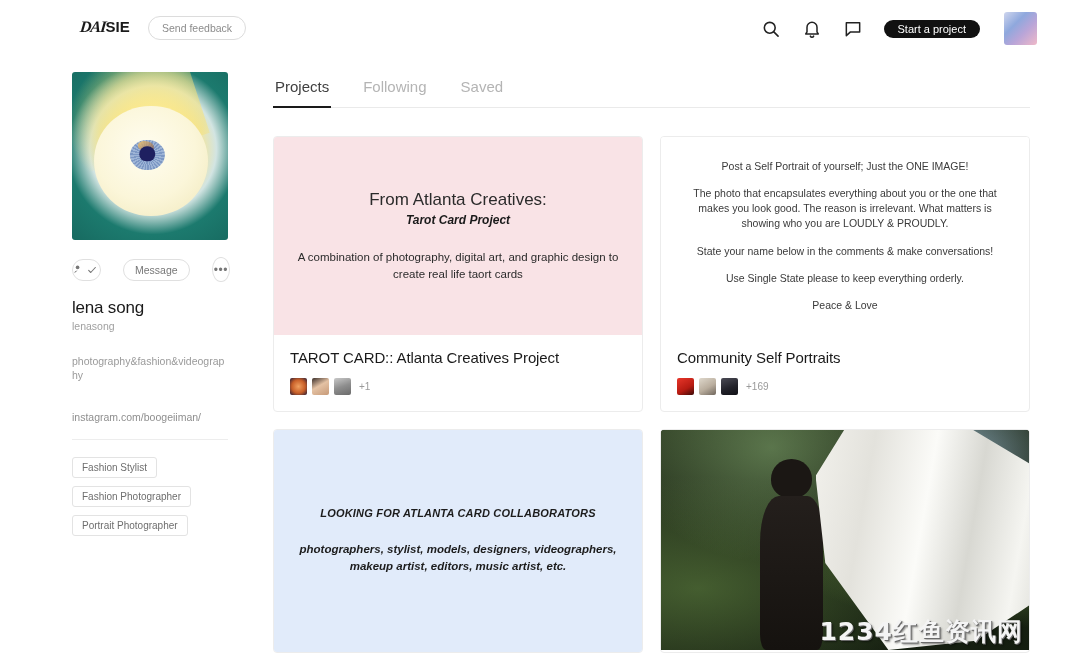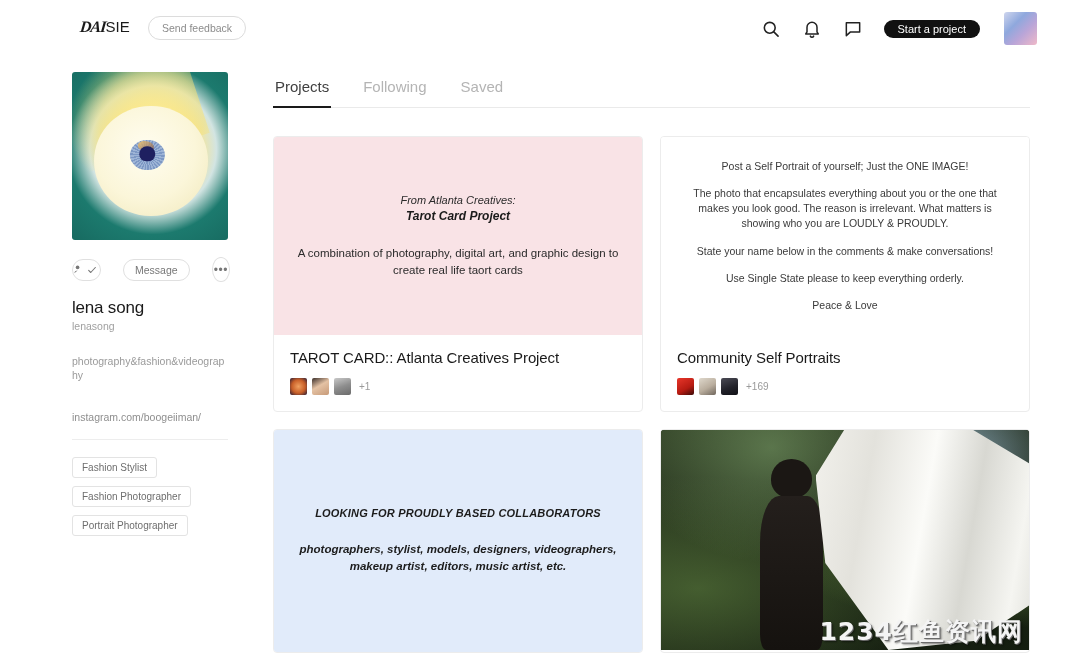--- a/index.html
+++ b/index.html
@@ -22,21 +22,21 @@
     position: absolute; left: 80px; top: 18px;
     font-size: 15px; letter-spacing: -0.3px;
     display: flex; align-items: baseline;
   }
   .logo .script {
     font-family: "Liberation Serif", serif;
     font-style: italic; font-weight: 700;
     font-size: 16px; letter-spacing: -1px;
     transform: skewX(-6deg);
   }
-  .logo .bold { font-weight: 400; font-size: 15px; letter-spacing: 0px; }
+  .logo .bold { font-weight: 700; font-size: 15px; letter-spacing: 0px; }
 
   .feedback-btn {
     position: absolute; left: 148px; top: 16px;
     height: 24px; padding: 0 13px;
     border: 1px solid #dcdcdc; border-radius: 13px;
     background: #fff; color: #8c8c8c;
     font-size: 10.5px; line-height: 22px;
     font-family: "Liberation Sans", sans-serif;
     cursor: pointer; white-space: nowrap;
   }
@@ -155,21 +155,21 @@
   }
   .card-media {
     height: 198px; display: flex; flex-direction: column;
     align-items: center; justify-content: center;
     padding: 14px 18px; text-align: center;
   }
   .media-pink { background: #f9e3e6; }
   .media-white { background: #ffffff; }
   .media-blue { background: #e1ebfa; }
 
-  .mp-small { font-size: 11px; font-style: italic; color: #2b2b2b; }
+  .mp-small { font-size: 17px; color: #2b2b2b; }
   .mp-bold { font-size: 12px; font-style: italic; font-weight: 700; color: #1a1a1a; margin-top: 3px; }
   .mp-body { font-size: 11.5px; color: #2b2b2b; line-height: 1.45; margin-top: 22px; }
 
   .sp-line { font-size: 10.5px; color: #3a3a3a; line-height: 1.45; margin-bottom: 12px; }
   .sp-line:last-child { margin-bottom: 0; }
 
   .bl-title { font-size: 11px; font-style: italic; font-weight: 700; color: #1c1c1c; letter-spacing: 0.2px; }
   .bl-body { font-size: 11.5px; font-style: italic; font-weight: 700; color: #1c1c1c; line-height: 1.5; margin-top: 22px; }
 
   .card-body { padding: 14px 16px 16px; }
@@ -333,21 +333,21 @@
           <span class="ava" style="background:linear-gradient(150deg,#e8362a 0%,#b61b12 60%,#3a0a08 100%)"></span>
           <span class="ava" style="background:linear-gradient(150deg,#dfd8cc 0%,#b9ad9d 55%,#6f665c 100%)"></span>
           <span class="ava" style="background:linear-gradient(160deg,#4b4b55 0%,#23232b 55%,#101016 100%)"></span>
           <span class="count">+169</span>
         </div>
       </div>
     </div>
 
     <div class="card">
       <div class="card-media media-blue" style="height:222px">
-        <div class="bl-title">LOOKING FOR PROUDLY BASED COLLABORATORS</div>
+        <div class="bl-title">LOOKING FOR ATLANTA CARD COLLABORATORS</div>
         <div class="bl-body">photographers, stylist, models, designers, videographers, makeup artist, editors, music artist, etc.</div>
       </div>
     </div>
 
     <div class="card">
       <div class="photo-card-media">
         <div class="forest"></div>
         <div class="figure-head"></div>
         <div class="figure-body"></div>
         <div class="drape"></div>

